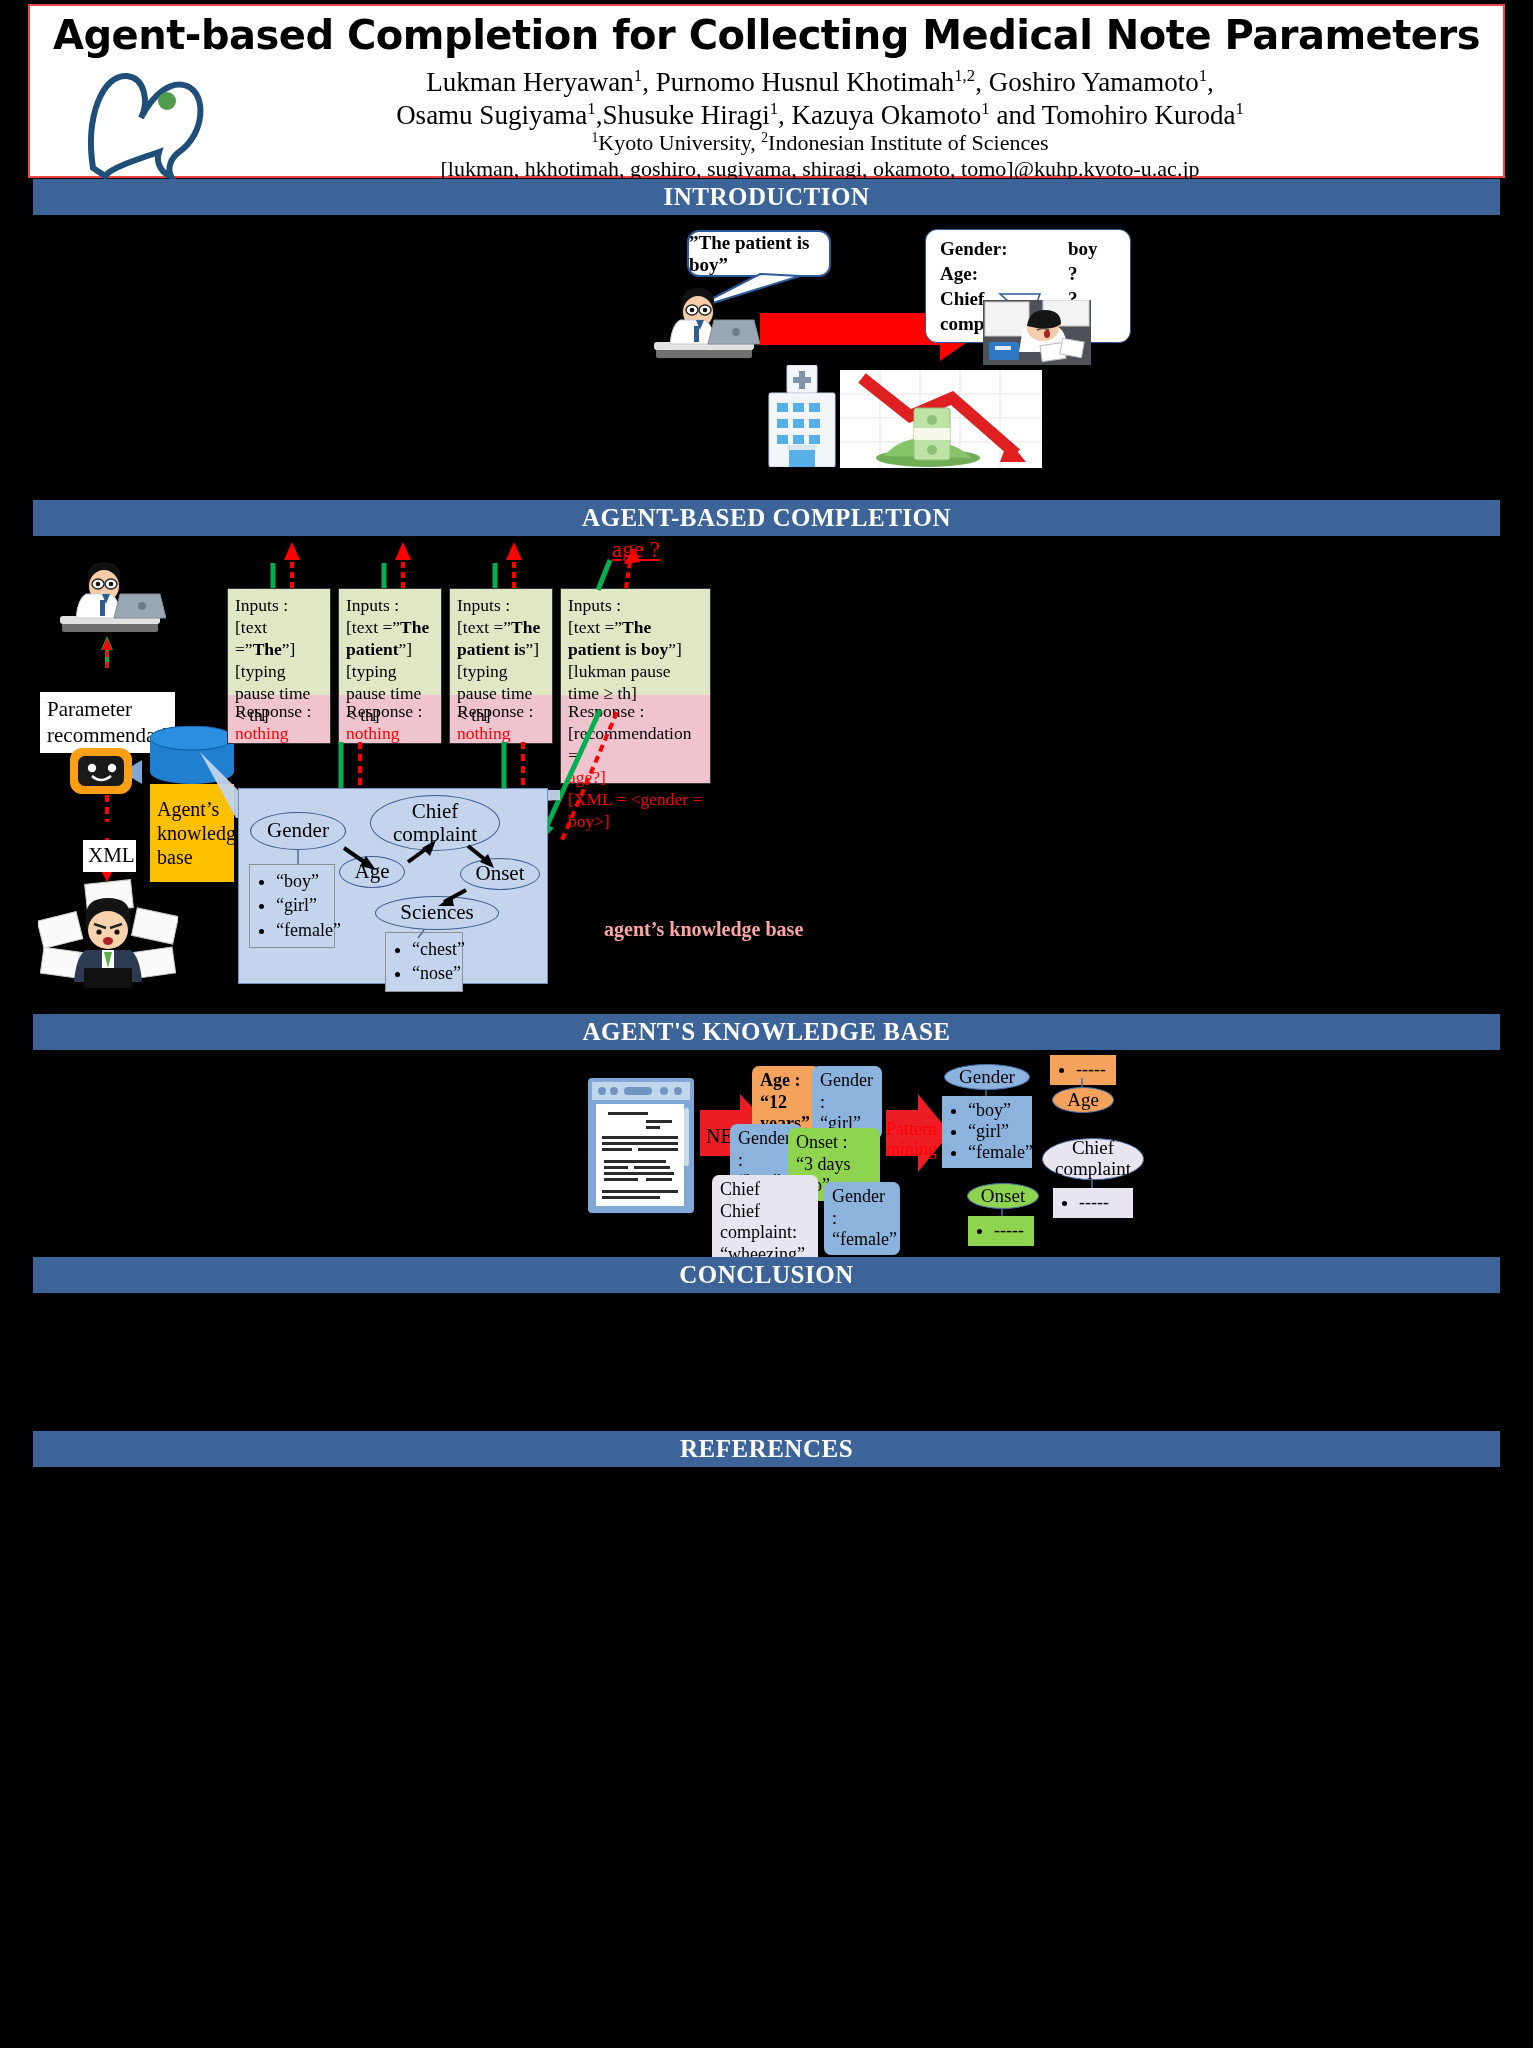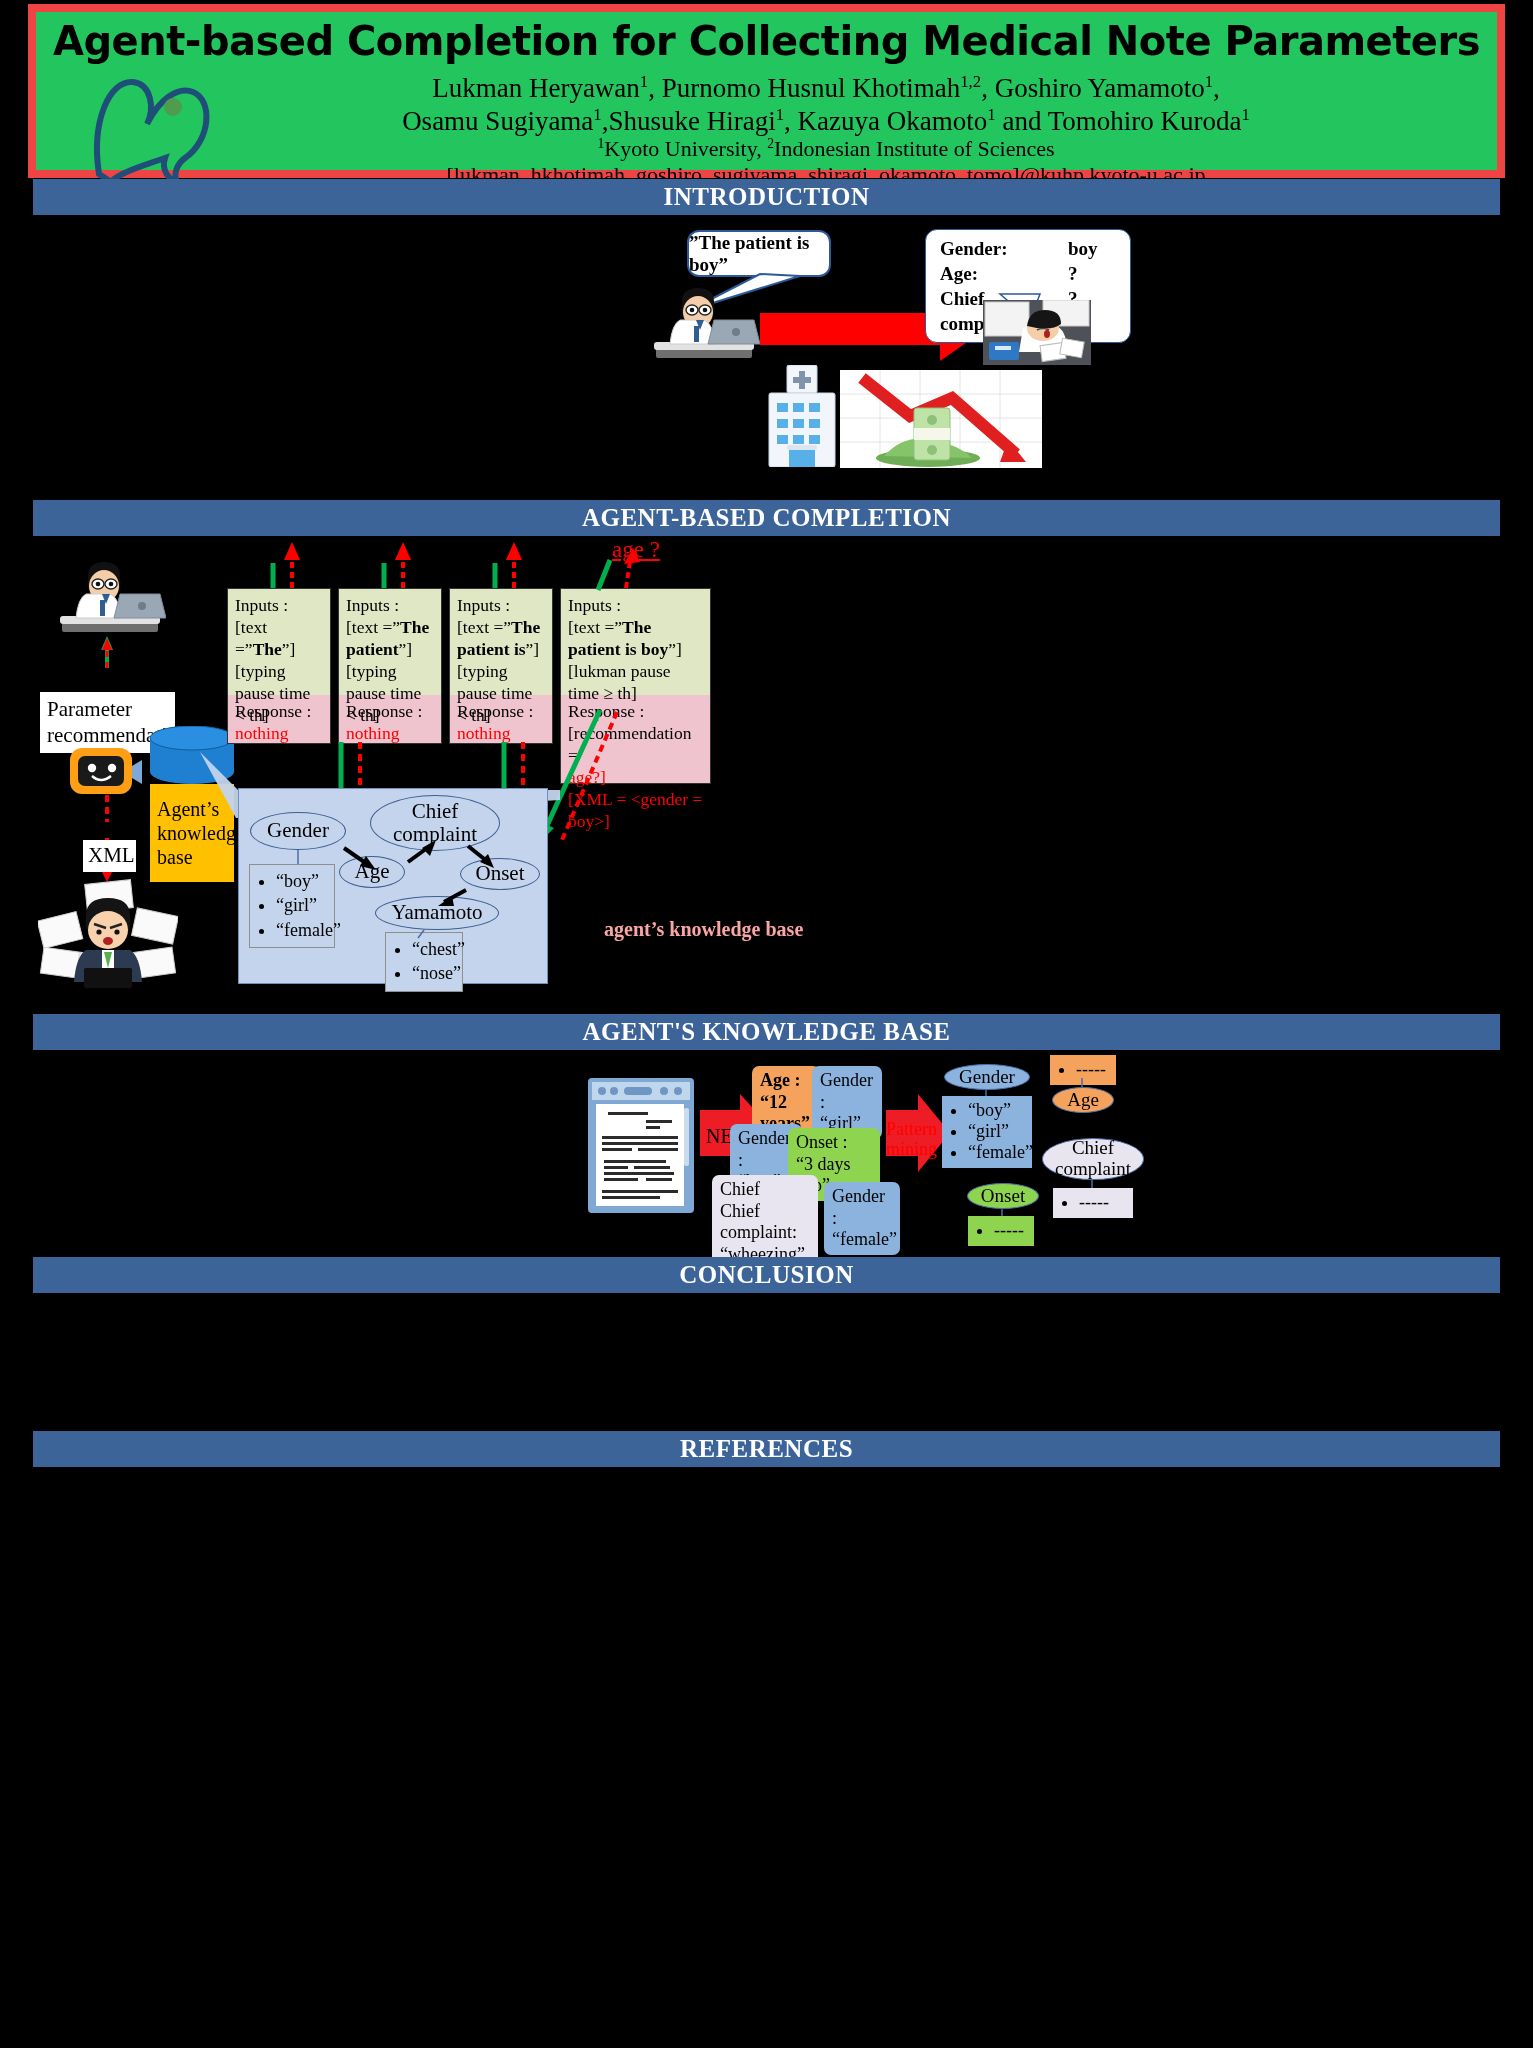--- a/index.html
+++ b/index.html
@@ -7,21 +7,21 @@
     width: 1533px; height: 2048px;
     background: #000000;
     font-family: "Liberation Serif", serif;
     overflow: hidden;
   }
   .poster { position: relative; width: 1533px; height: 2048px; background: #000; }
 
   
   .header {
     position: absolute; left: 28px; top: 4px; width: 1477px; height: 174px;
-    background: #22c55e; border: 8px solid #ef4444;
+    background: #ffffff; border: 2px solid #ef4444;
   }
   .poster-title {
     position: absolute; left: 0; top: 6px; width: 100%;
     text-align: center;
     font-family: "DejaVu Sans", sans-serif;
     font-weight: bold; font-size: 40px; color: #000; letter-spacing: -0.5px;
   }
   .authors {
     position: absolute; left: 120px; top: 60px; width: 1340px;
     text-align: center; font-size: 27px; line-height: 1.18; color: #000;
@@ -472,21 +472,21 @@
 
   <div class="ellipse" style="left:370px; top:795px; width:130px; height:56px; flex-direction:column;">
     <span>Chief</span>
       <span>complaint</span>
   </div>
 
   <div class="ellipse" style="left:339px; top:856px; width:66px; height:32px;">Age</div>
 
   <div class="ellipse" style="left:460px; top:858px; width:80px; height:32px;">Onset</div>
 
-  <div class="ellipse" style="left:375px; top:896px; width:124px; height:34px;">Yamamoto</div>
+  <div class="ellipse" style="left:375px; top:896px; width:124px; height:34px;">Sciences</div>
 
   <ul class="vallist" style="left:249px; top:864px; width:86px;">
     <li>“boy”</li>
     <li>“girl”</li>
     <li>“female”</li>
   </ul>
 
   <ul class="vallist" style="left:385px; top:932px; width:78px;">
     <li>“chest”</li>
     <li>“nose”</li>

